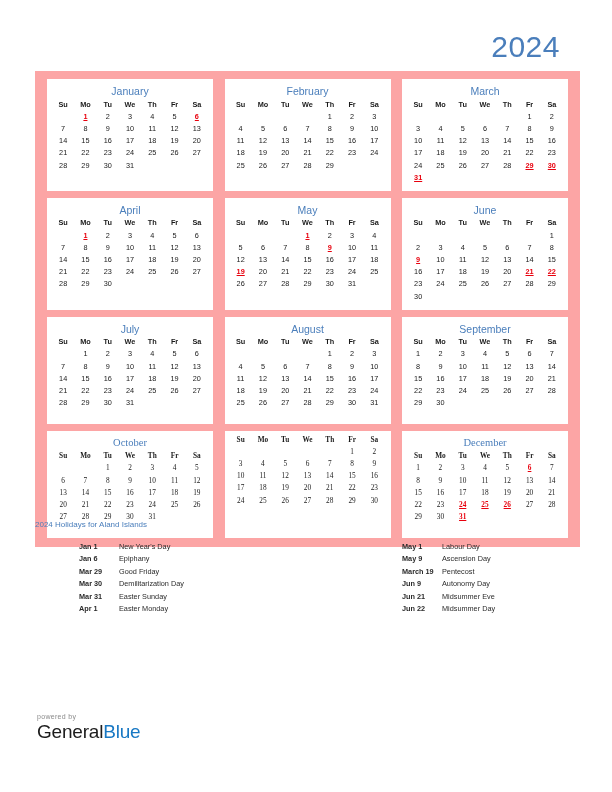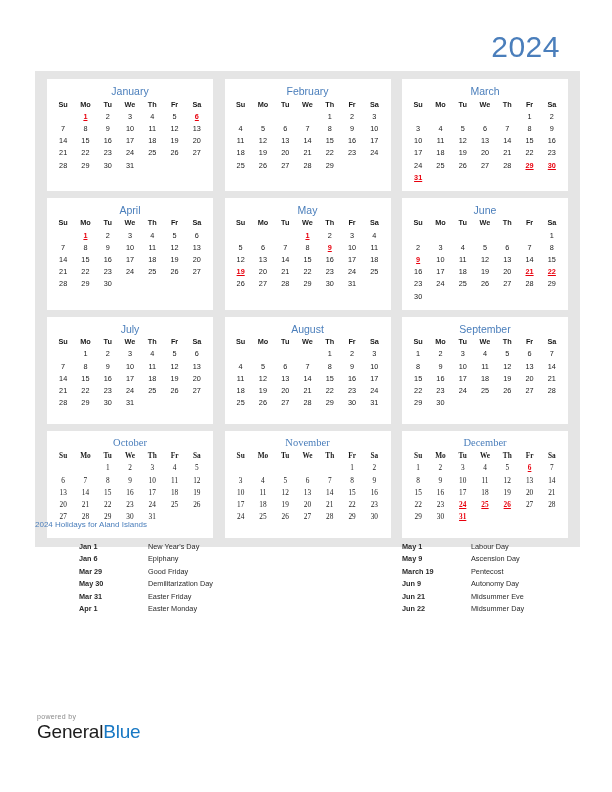--- a/index.html
+++ b/index.html
@@ -43,21 +43,21 @@
     line-height: 1;
     padding-bottom: 10px;
   }
 
   
   .calendar-panel {
     position: absolute;
     left: 35px;
     top: 71px;
     width: 545px;
-    background: #e5e5e5;
+    background: #fca5a5;
     padding: 8px 0 9px 0;
     box-sizing: border-box;
   }
   .month-row {
     display: flex;
     justify-content: space-between;
     padding: 0 12px;
     box-sizing: border-box;
     margin-bottom: 7px;
   }
@@ -136,21 +136,21 @@
 
   .holiday-item {
     display: flex;
     font-size: 7.3px;
     color: #2b2b2b;
     line-height: 1;
     margin-bottom: 5.2px;
     white-space: nowrap;
   }
   .holiday-date { width: 40px; flex: none; font-weight: bold; }
-  .holiday-name { flex: 1; margin-left: 29px; }
+  .holiday-name { flex: 1; }
 
   
   .footer {
     position: absolute;
     left: 37px;
     top: 713px;
   }
   .powered-by {
     font-size: 7px;
     color: #8a8a8a;
@@ -823,21 +823,20 @@
               <td>29</td>
               <td>30</td>
               <td>31</td>
               <td class="empty">&nbsp;</td>
               <td class="empty">&nbsp;</td>
             </tr>
           </tbody>
         </table>
       </div>
       <div class="month-card">
-        <div class="month-name">November</div>
         <table class="month-grid">
           <thead>
             <tr>
               <th>Su</th>
               <th>Mo</th>
               <th>Tu</th>
               <th>We</th>
               <th>Th</th>
               <th>Fr</th>
               <th>Sa</th>
@@ -968,26 +967,26 @@
         </div>
         <div class="holiday-item">
           <span class="holiday-date">Jan 6</span>
           <span class="holiday-name">Epiphany</span>
         </div>
         <div class="holiday-item">
           <span class="holiday-date">Mar 29</span>
           <span class="holiday-name">Good Friday</span>
         </div>
         <div class="holiday-item">
-          <span class="holiday-date">May 30</span>
+          <span class="holiday-date">Mar 30</span>
           <span class="holiday-name">Demilitarization Day</span>
         </div>
         <div class="holiday-item">
           <span class="holiday-date">Mar 31</span>
-          <span class="holiday-name">Easter Friday</span>
+          <span class="holiday-name">Easter Sunday</span>
         </div>
         <div class="holiday-item">
           <span class="holiday-date">Apr 1</span>
           <span class="holiday-name">Easter Monday</span>
         </div>
       </div>
       <div class="holiday-col col2">
         <div class="holiday-item">
           <span class="holiday-date">May 1</span>
           <span class="holiday-name">Labour Day</span>

